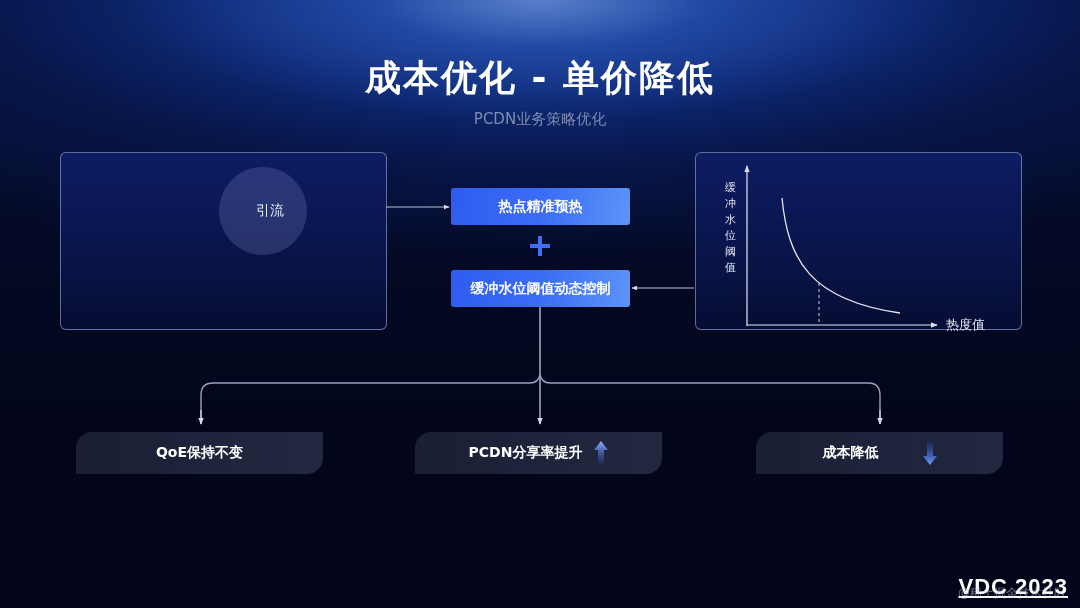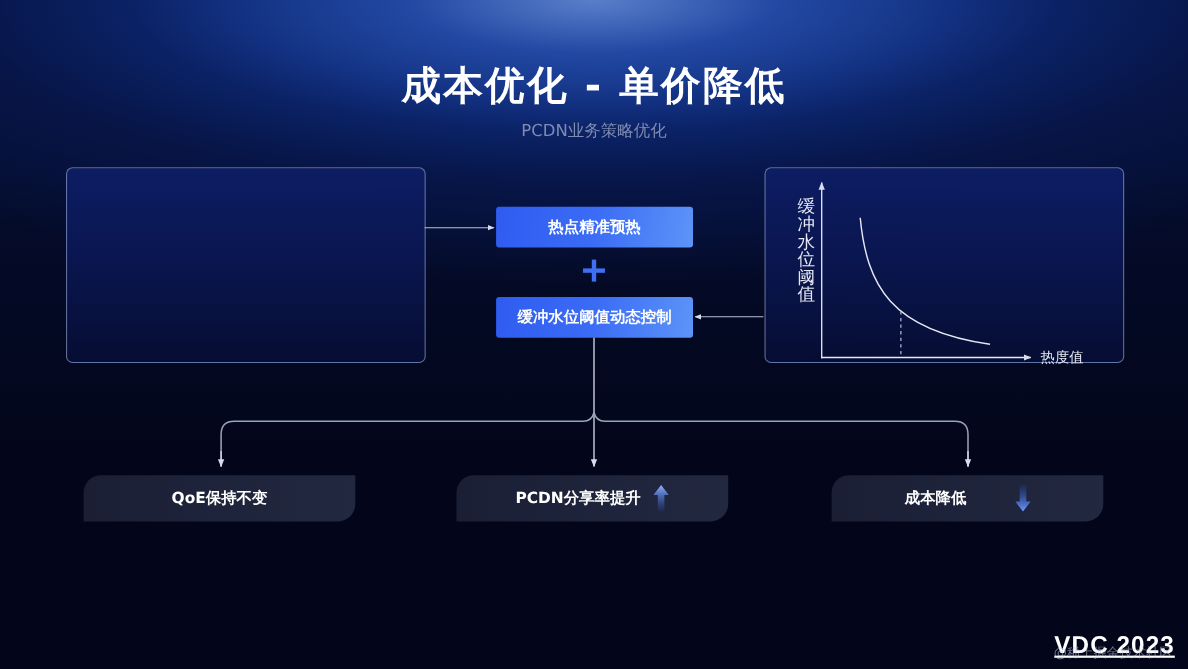--- a/index.html
+++ b/index.html
@@ -58,34 +58,37 @@
   .result .ico { margin-left:12px; width:14px; height:24px; display:inline-block; }
   .logo {
     position:absolute; right:12px; bottom:8px; font-size:22px; font-weight:bold; color:#fff;
     letter-spacing:1px; font-family:"Liberation Sans", sans-serif;text-decoration:underline;
   }
   .watermark {
     position:absolute; right:14px; bottom:6px; font-size:12px; color:rgba(200,205,225,0.55);
   }
   svg.lines { position:absolute; left:0; top:0; }
   .ylabel {
-    position:absolute; left:725px; top:180px; width:14px; font-size:16px; line-height:16px;
+    position:absolute; left:725px; top:180px; width:14px; font-size:11px; line-height:16px;
     color:#e6e9f5; text-align:left;
   }
   .xlabel { position:absolute; left:946px; top:316px; font-size:13px; color:#e6e9f5; }
 </style>
 </head>
 <body>
 
 <div class="bg"></div>
 
 <div class="title">成本优化 - 单价降低</div>
 <div class="subtitle">PCDN业务策略优化</div>
 
 <div class="panel panel-left">
+  <div class="circle" style="left:158px; top:14px;">
+    <span style="margin-left:14px;">引流</span>
+  </div>
 </div>
 
 <div class="panel panel-right"></div>
 <div class="ylabel">缓冲水位阈值</div>
 <div class="xlabel">热度值</div>
 
 <div class="blue-box" style="top:188px;">
   <span>热点精准预热</span>
 </div>
 <div class="plus"></div>

